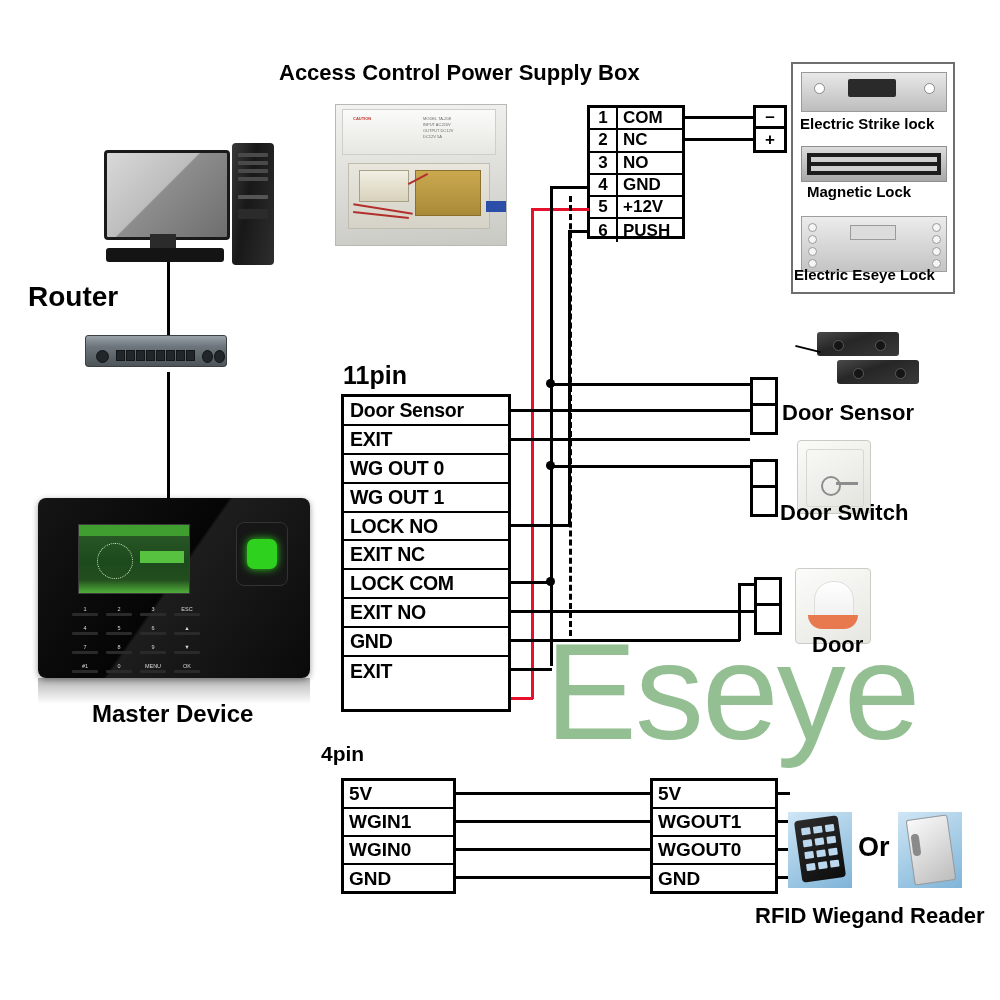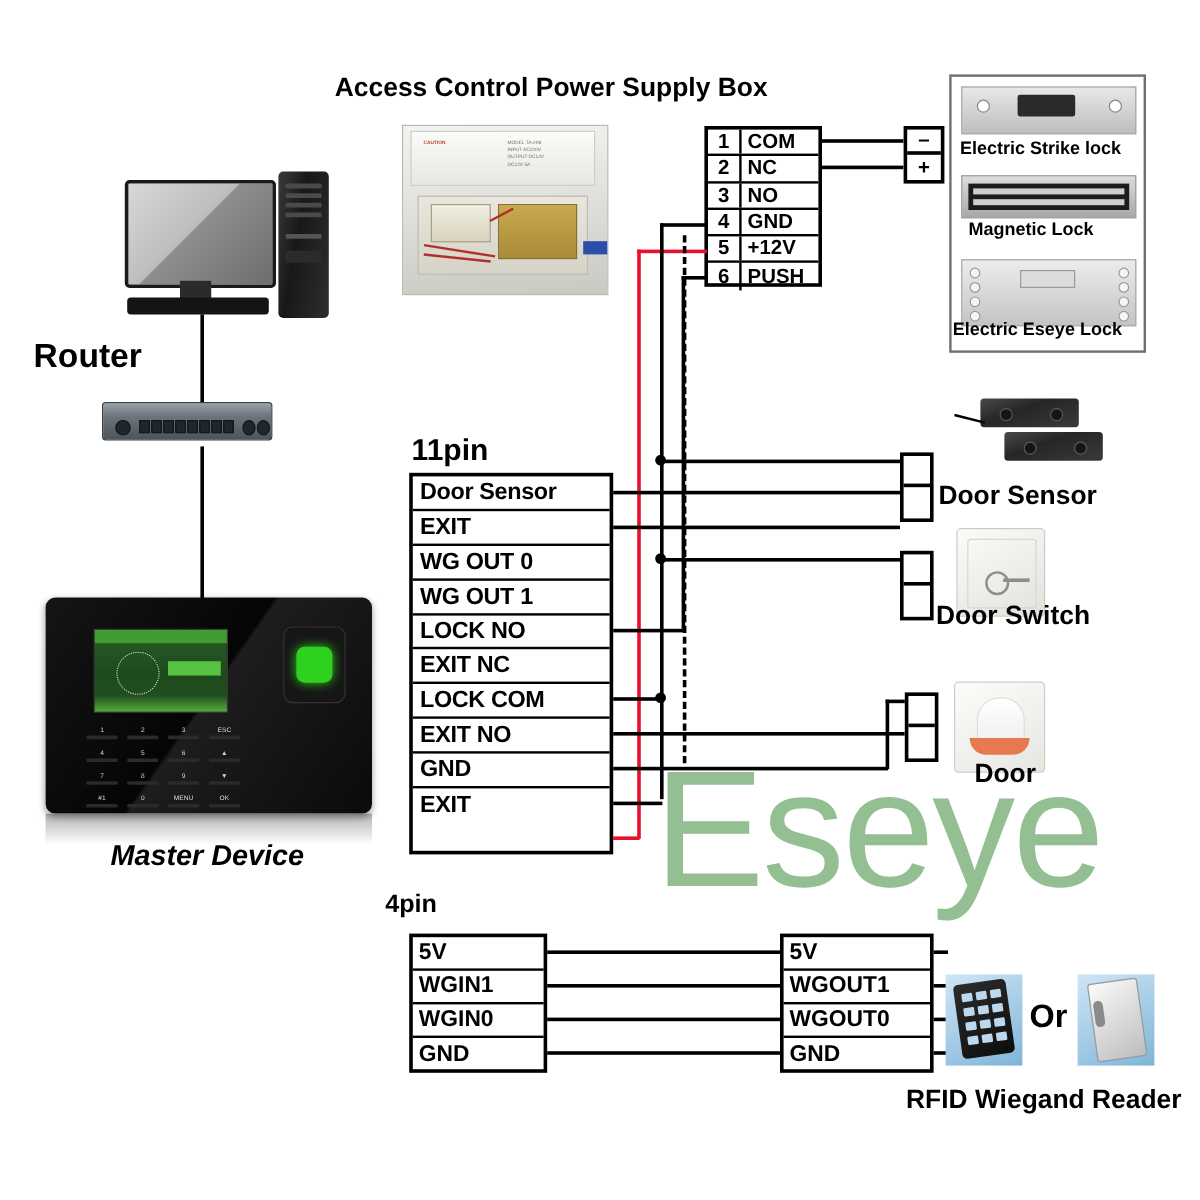--- a/index.html
+++ b/index.html
@@ -161,21 +161,21 @@
   #rfid2s{position:absolute;left:14px;top:22px;width:8px;height:22px;border-radius:4px;background:#8a8a8a;
           transform:rotate(-8deg);}
 </style>
 </head>
 <body>
 
 <div class="lbl abs" style="left:279px;top:60px;font-size:22px;">Access Control Power Supply Box</div>
 <div class="lbl abs" style="left:343px;top:361px;font-size:25px;">11pin</div>
 <div class="lbl abs" style="left:321px;top:742px;font-size:21px;">4pin</div>
 <div class="lbl abs" style="left:28px;top:281px;font-size:28px;">Router</div>
-<div class="lbl abs" style="left:92px;top:700px;font-size:24px;font-style:italic;">Master Device</div>
+<div class="lbl abs" style="left:92px;top:700px;font-size:24px;">Master Device</div>
 <div id="wm">Eseye</div>
 
 <div class="ph" id="mon"></div>
 <div class="abs" id="monstand"></div>
 <div class="abs" id="monbase"></div>
 <div class="ph" id="tower">
   <div class="twrslot" style="top:10px"></div>
     <div class="twrslot" style="top:18px"></div>
   <div class="twrslot" style="top:26px"></div>
     <div class="twrslot" style="top:34px"></div>

